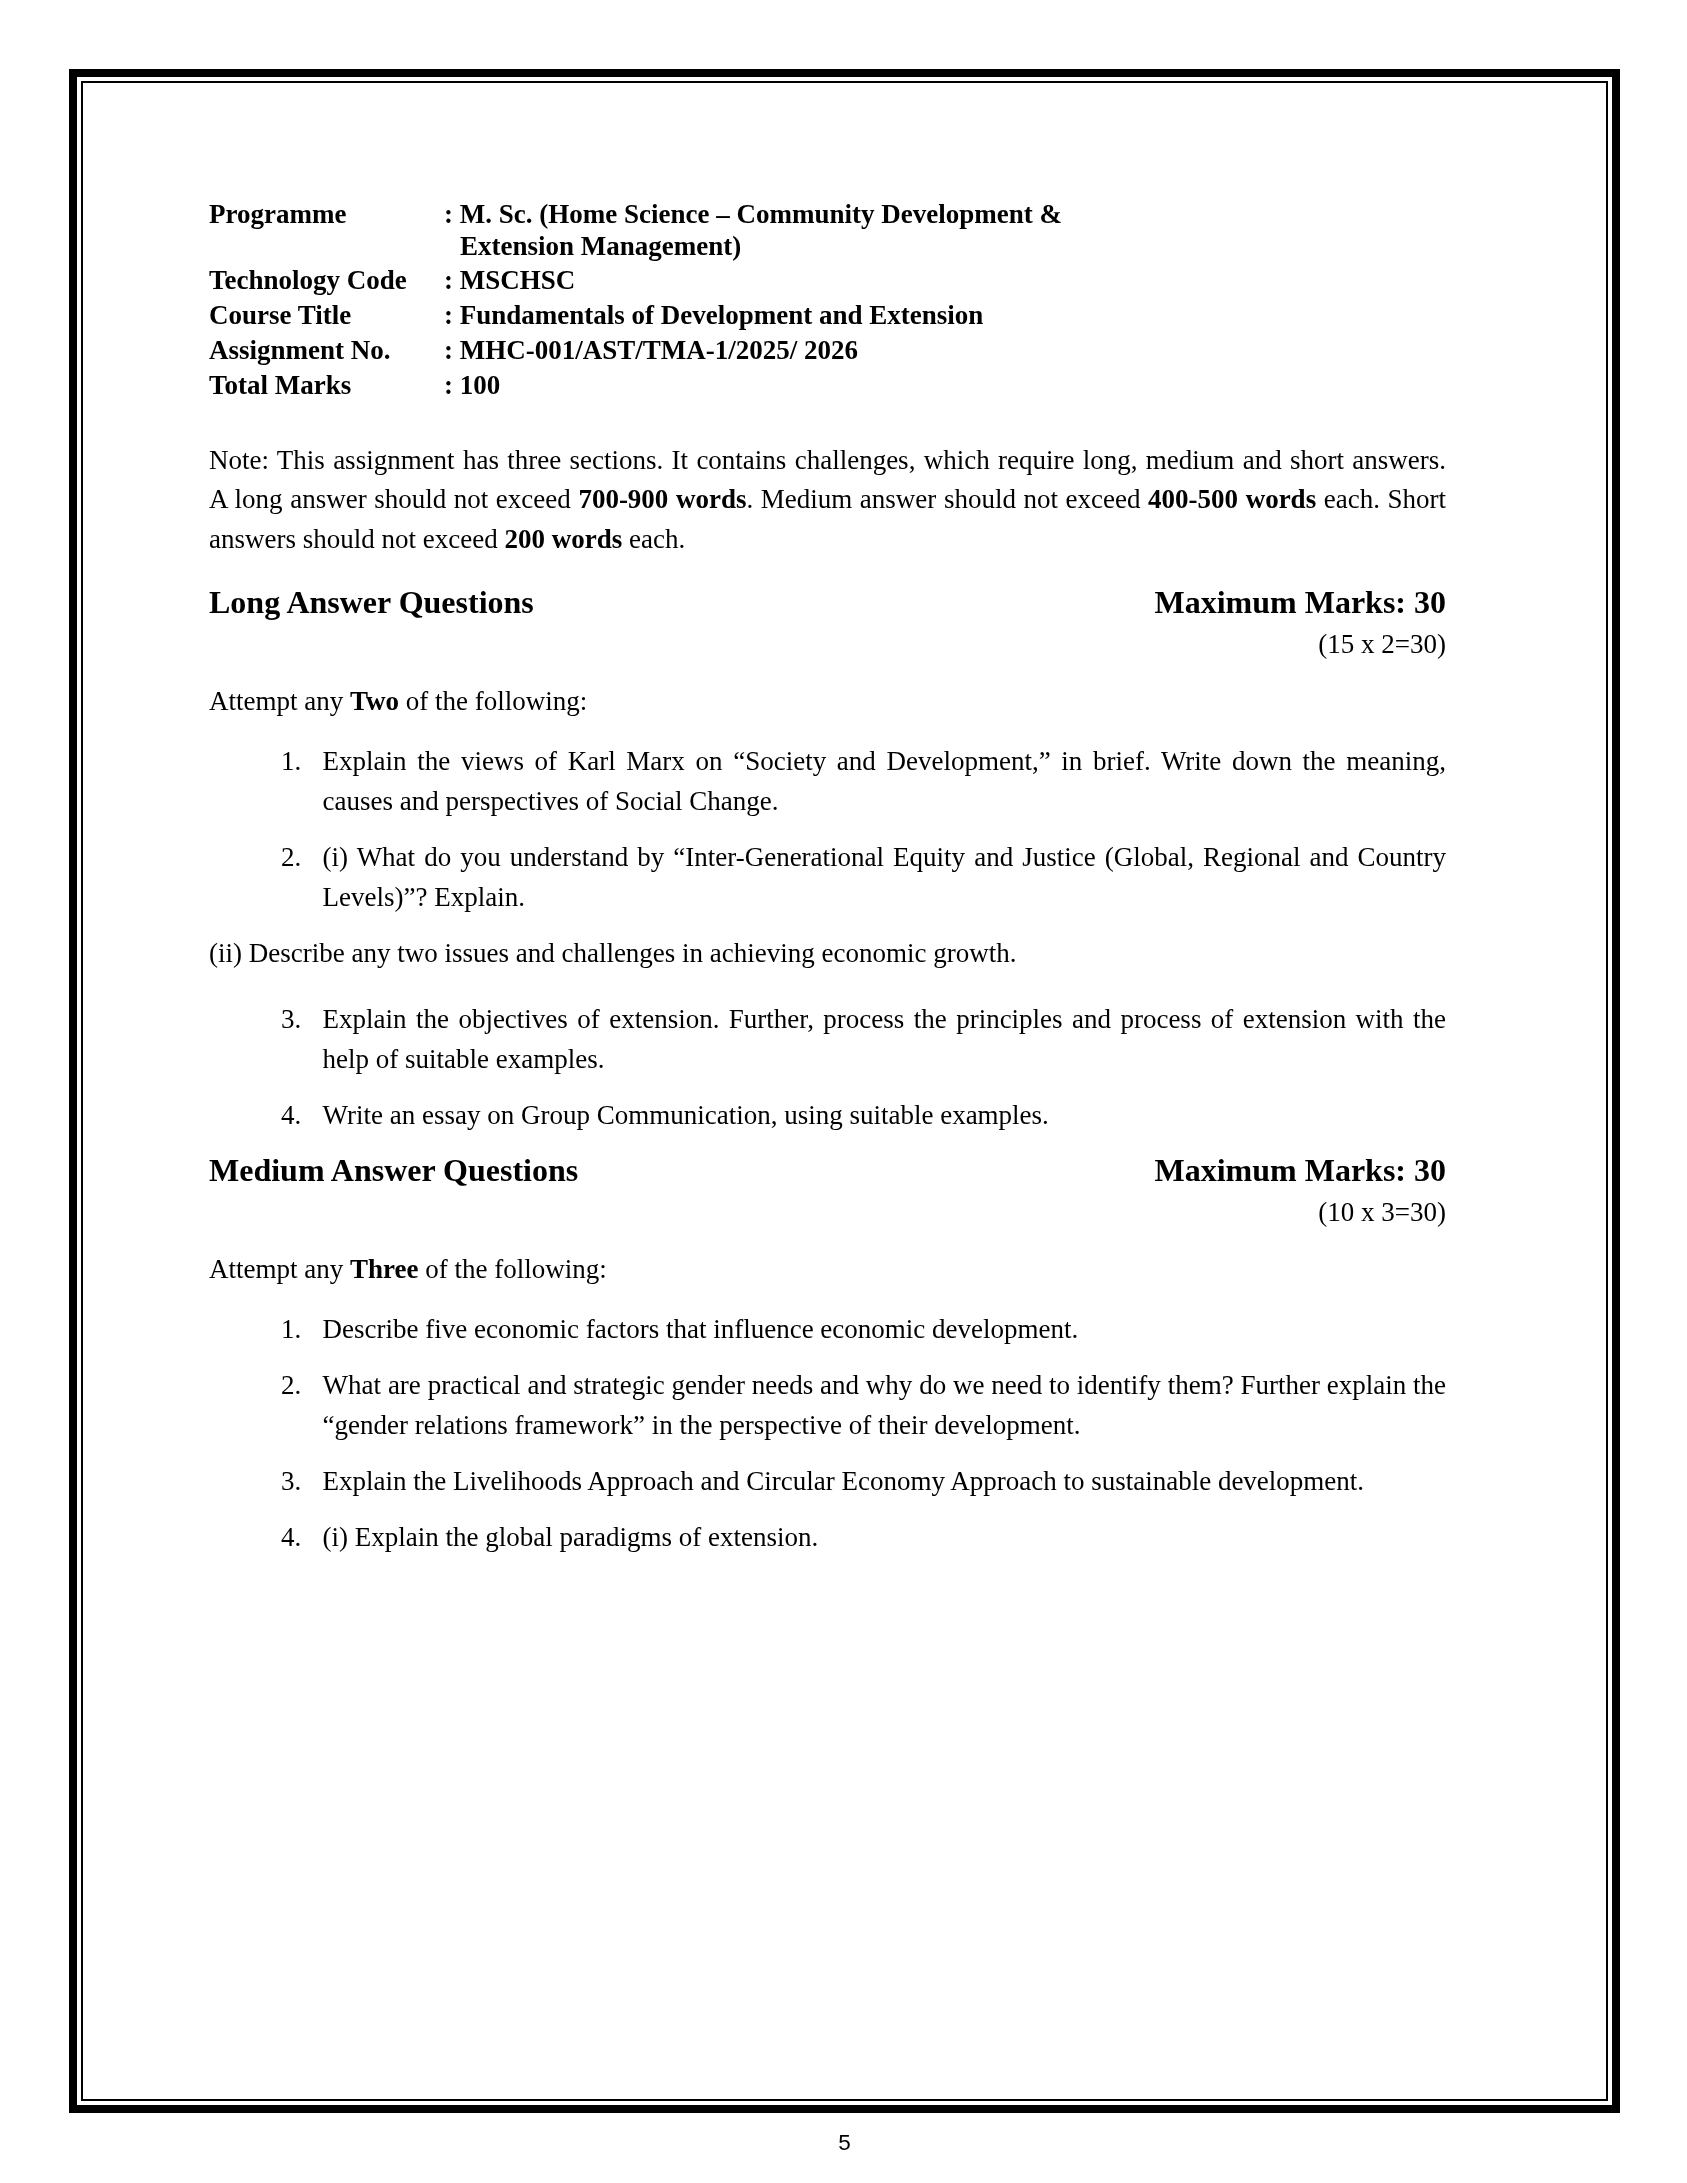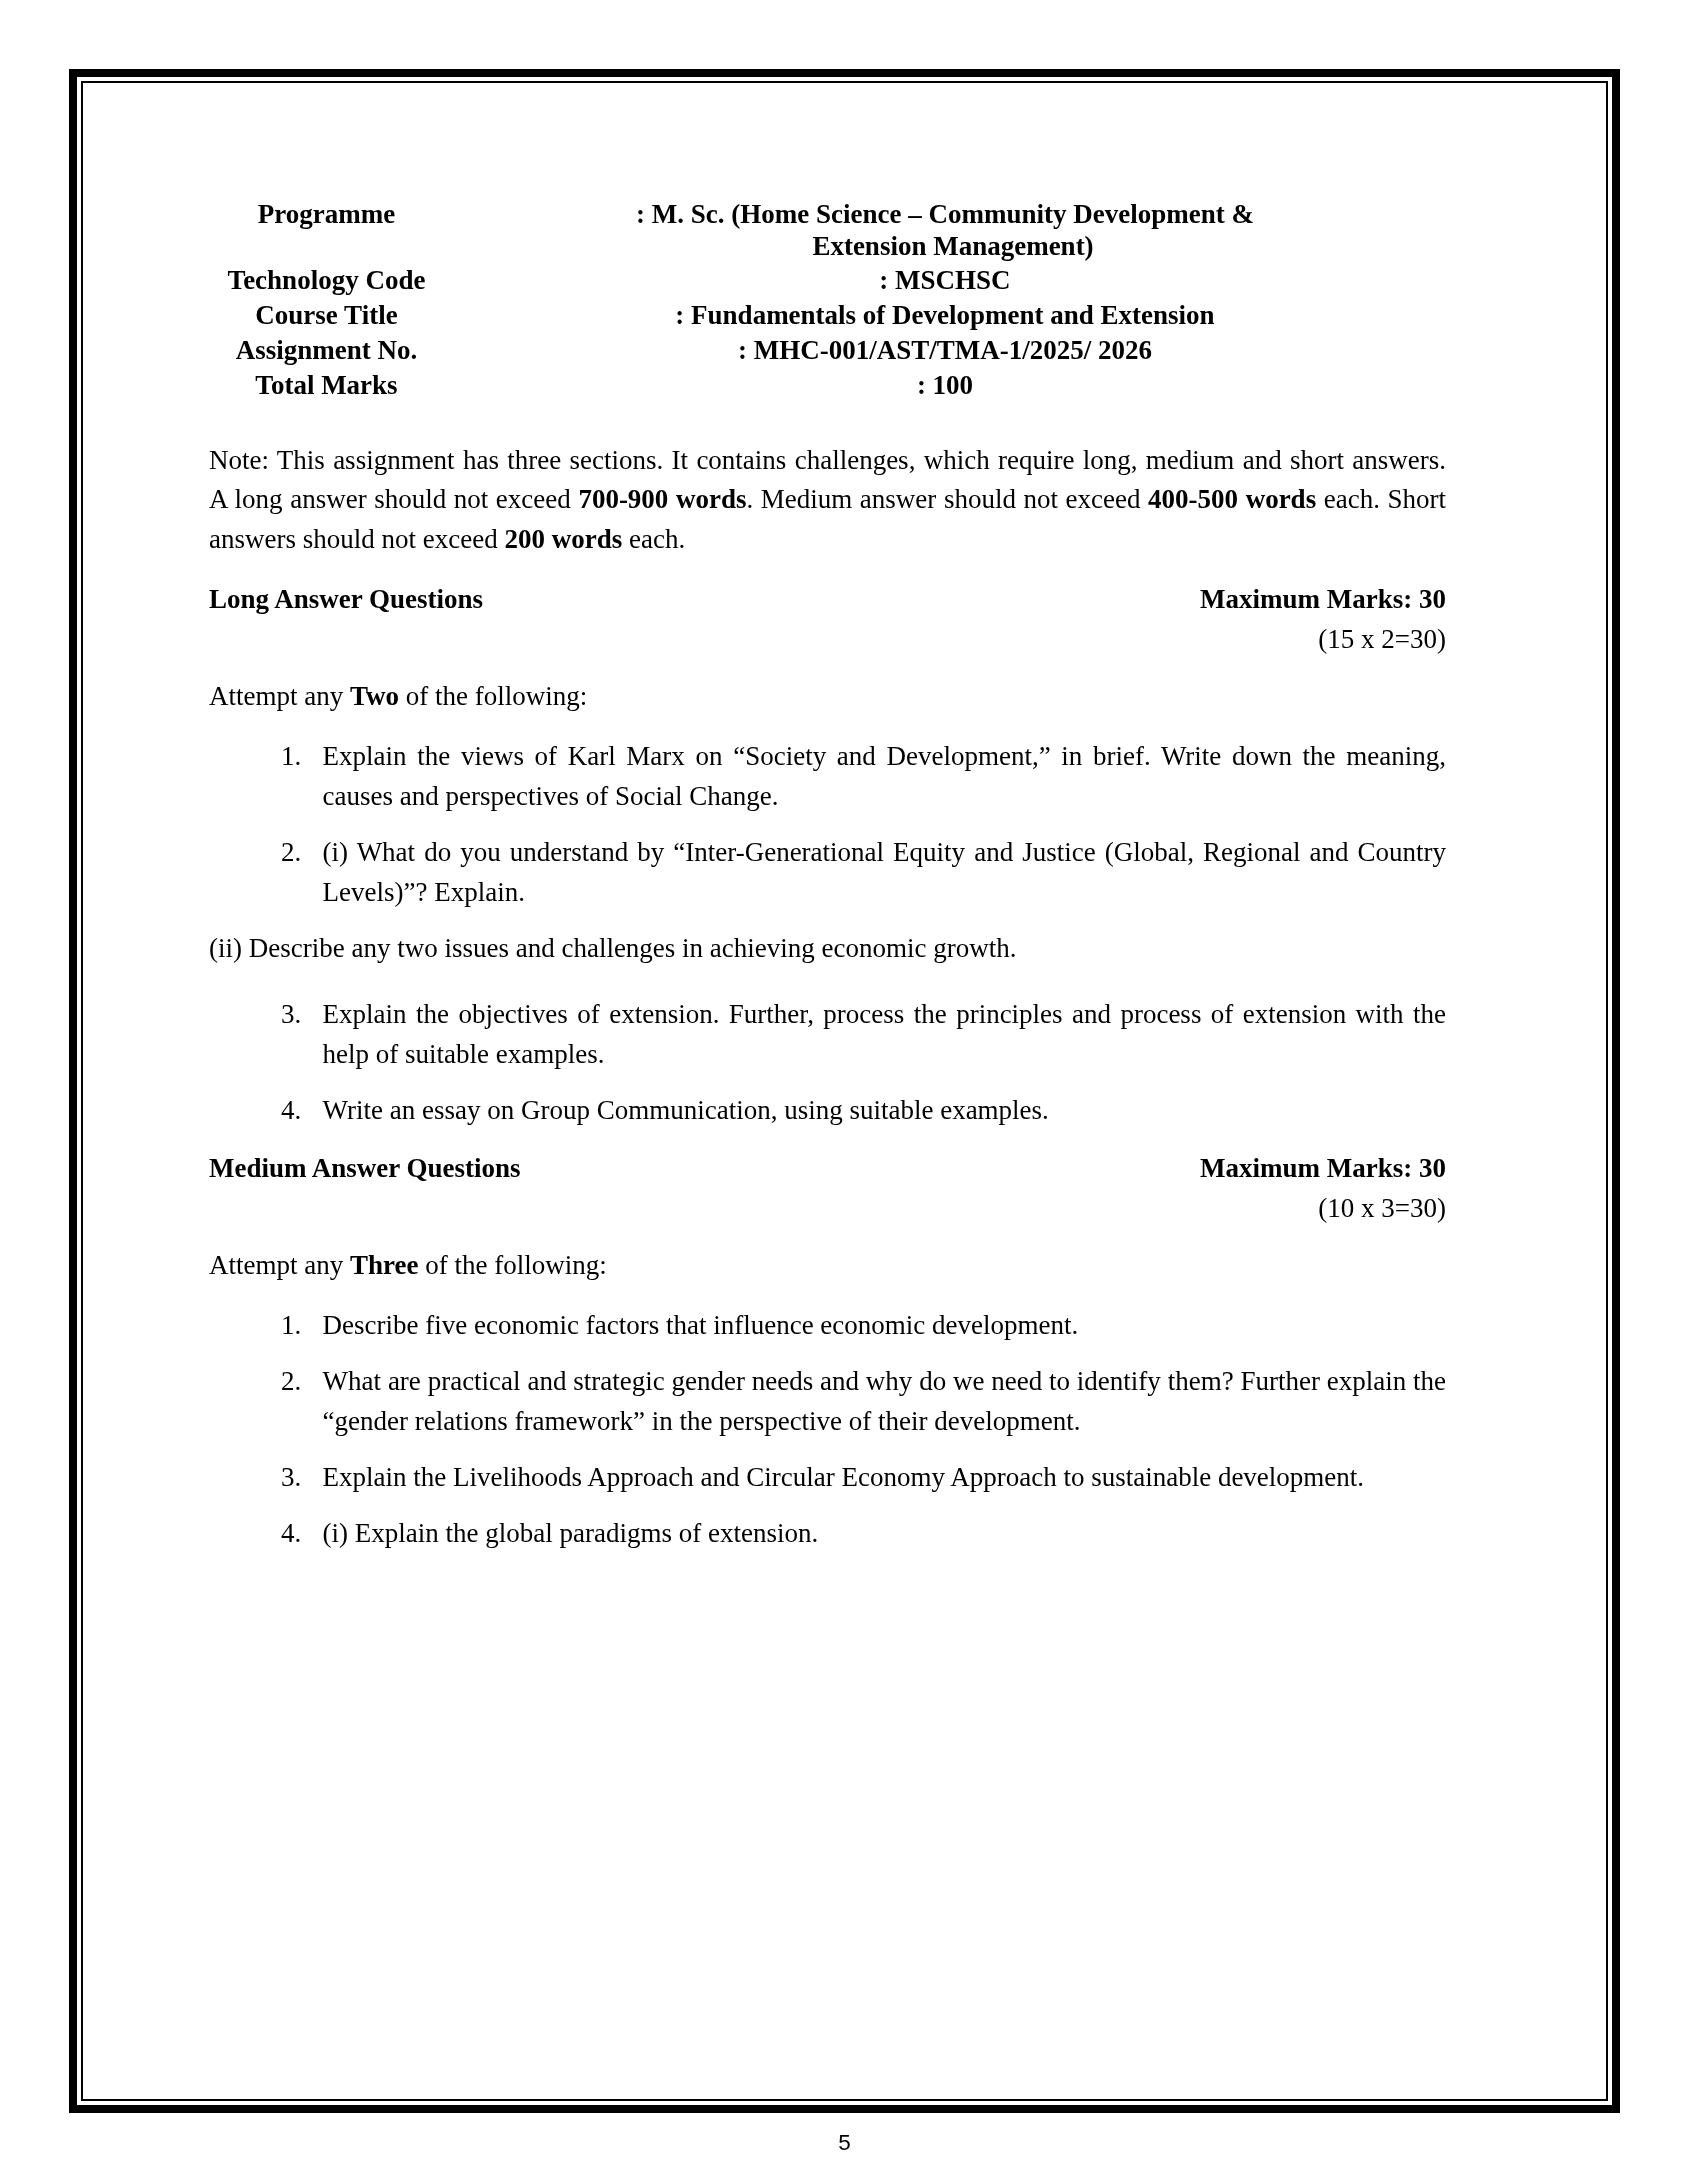--- a/index.html
+++ b/index.html
@@ -53,21 +53,20 @@
   .meta-table {
     border-collapse: collapse;
     width: 100%;
     font-weight: bold;
     font-size: 27px;
   }
   .meta-table td {
     padding: 0 0 3.3px 0;
     vertical-align: top;
     line-height: 1.17;
-    text-align: center;
   }
   .meta-label {
     width: 235px;
     white-space: nowrap;
   }
   .meta-value {
     padding-left: 0;
   }
   .meta-cont {
     display: block;
@@ -78,26 +77,26 @@
   .note {
     margin-top: 36px;
     text-align: justify;
     font-size: 27px;
     line-height: 1.46;
   }
   .note b { font-weight: bold; }
 
   
   .section-head {
-    margin-top: 24px;
+    margin-top: 18px;
     display: flex;
     justify-content: space-between;
     align-items: flex-start;
     font-weight: bold;
-    font-size: 27px;
+    font-size: 32px;
   }
   .marks-sub {
     text-align: right;
     font-size: 27px;
     font-weight: normal;
     margin-top: 13.2px;
   }
   .attempt-line {
     margin-top: 30px;
     font-size: 27px;

